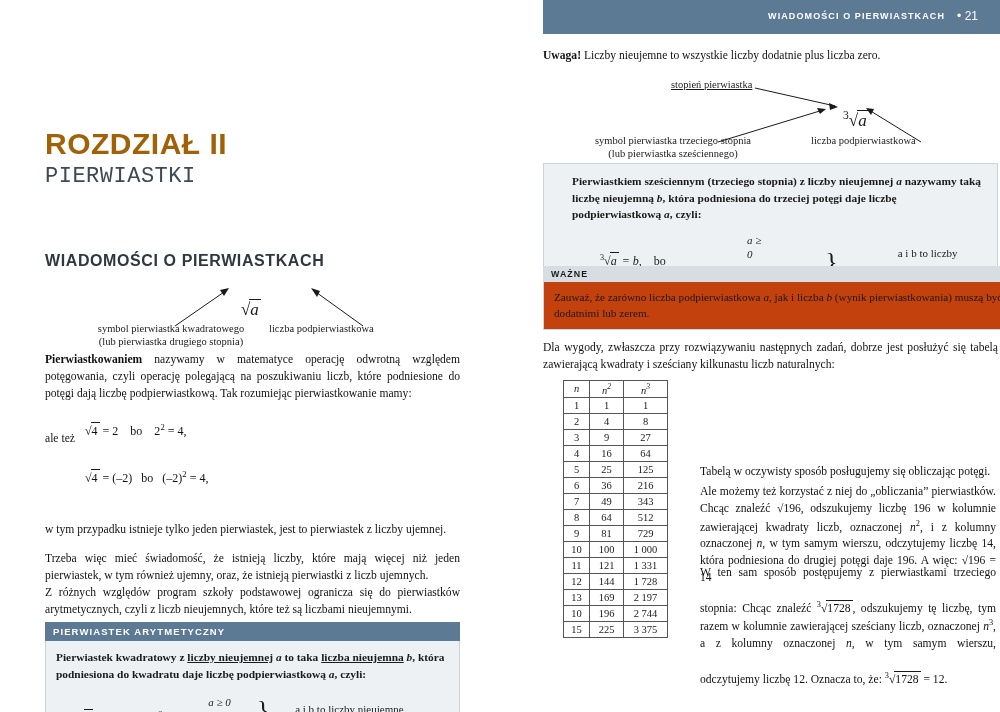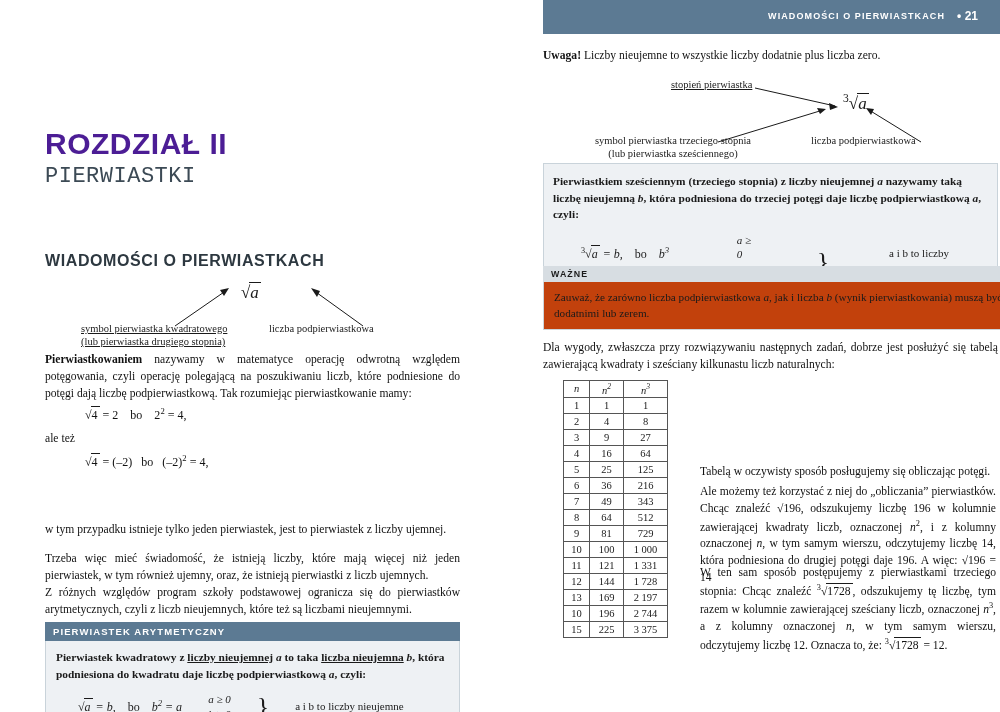--- a/index.html
+++ b/index.html
@@ -30,21 +30,21 @@
   .chapter-block {
     position: absolute;
     left: 45px; top: 128px;
     width: 420px;
   }
   .chapter-title {
     font-family: "Liberation Sans", sans-serif;
     font-size: 30px;
     font-weight: bold;
     letter-spacing: 0.5px;
-    color: #4c1d95;
+    color: #a16207;
     line-height: 1.05;
     margin: 0;
   }
   .chapter-sub {
     font-family: Liberation Mono, monospace;
     font-size: 22px;
     font-weight: normal;
     color: #3c4a55;
     letter-spacing: 0.5px;
     margin: 4px 0 0 0;
@@ -67,20 +67,21 @@
   }
   .radical-big {
     position: absolute;
     font-family: "Liberation Serif", serif;
     font-size: 17px;
     font-style: italic;
   }
   .rad {
     display: inline-block;
     position: relative;
+    margin-top: 17px;
   }
   .rad > .radsym { font-style: normal; }
   .radbar {
     border-top: 1px solid #1a1a1a;
     padding: 0 2px 0 1px;
     margin-left: -1px;
     display: inline-block;
   }
   .lbl-small {
     position: absolute;
@@ -181,21 +182,21 @@
     font-size: 9px;
     font-weight: bold;
     letter-spacing: 1.1px;
   }
   .rp-headerbar .pg {
     position: absolute;
     right: 22px; top: 9px;
     color: #fff;
     font-family: "Liberation Sans", sans-serif;
     font-size: 12px;
-    font-weight: bold;
+    font-weight: normal;
   }
 
   .table-wrap {
     position: absolute;
     left: 63px; top: 380px;
   }
   table.nums {
     border-collapse: collapse;
     font-family: "Liberation Serif", serif;
     font-size: 10.5px;
@@ -236,21 +237,21 @@
     <div class="diag-left">
       <svg class="arrowsvg" width="420" height="62">
         <line x1="130" y1="48" x2="182" y2="12" stroke="#1a1a1a" stroke-width="1"></line>
         <polygon points="184,10 175,12 179,18" fill="#1a1a1a"></polygon>
         <line x1="268" y1="12" x2="318" y2="48" stroke="#1a1a1a" stroke-width="1"></line>
         <polygon points="266,10 272,19 275,13" fill="#1a1a1a"></polygon>
       </svg>
       <div class="radical-big" style="left:196px; top:4px;">
         <span class="rad"><span class="radsym">√</span><span class="radbar ital">a</span></span>
       </div>
-      <div class="lbl-small" style="left:36px; top:44px; width:180px; text-align:left;text-decoration:underline;">
+      <div class="lbl-small" style="left:36px; top:44px; width:180px; text-align:center;">
         <span>symbol pierwiastka kwadratowego</span><br>
         <span>(lub pierwiastka drugiego stopnia)</span>
       </div>
       <div class="lbl-small" style="left:224px; top:44px; width:160px;">liczba podpierwiastkowa</div>
     </div>
 
     <div class="body-text" style="left:45px; top:352px; width:415px;">
       <b>Pierwiastkowaniem</b> nazywamy w matematyce operację odwrotną względem potęgowania, czyli operację polegającą na poszukiwaniu liczb, które podniesione do potęgi dają liczbę podpierwiastkową. Tak rozumiejąc pierwiastkowanie mamy:
     </div>
 
@@ -323,21 +324,21 @@
         <span class="rad"><span class="radsym" style="font-size:0.68em; vertical-align:0.6em;">3</span><span class="radsym">√</span><span class="radbar ital">a</span></span>
       </div>
       <div class="lbl-small" style="left:30px; top:64px; width:200px; text-align:center;">
         <span>symbol pierwiastka trzeciego stopnia</span><br>
         <span>(lub pierwiastka sześciennego)</span>
       </div>
       <div class="lbl-small" style="left:268px; top:64px; width:175px;">liczba podpierwiastkowa</div>
     </div>
 
     <div style="position:absolute; left:43px; top:163px; width:455px;">
-      <div class="blue-body" style="border-top:1px solid #c9d3da; padding:9px 12px 11px 9px;">
+      <div class="blue-body" style="border-top:1px solid #c9d3da; padding:9px 12px 11px 28px;">
         <div>
           <b>Pierwiastkiem sześciennym (trzeciego stopnia) z liczby nieujemnej <i>a</i> nazywamy taką liczbę nieujemną <i>b</i>, która podniesiona do trzeciej potęgi daje liczbę podpierwiastkową <i>a</i>, czyli:</b>
         </div>
         <div class="formula-row" style="gap:60px; padding-left:28px;">
           <span class="ital">
             <span class="rad"><span class="radsym" style="font-style:normal; font-size:0.68em; vertical-align:0.6em;">3</span><span class="radsym" style="font-style:normal;">√</span><span class="radbar">a</span></span> = b,&nbsp;&nbsp;&nbsp; <span style="font-style:normal;">bo</span>&nbsp;&nbsp;&nbsp; b<sup>3</sup> = a
           </span>
           <span class="cond">
             <span>a ≥ 0</span><br>
             <span>b ≥ 0</span>

